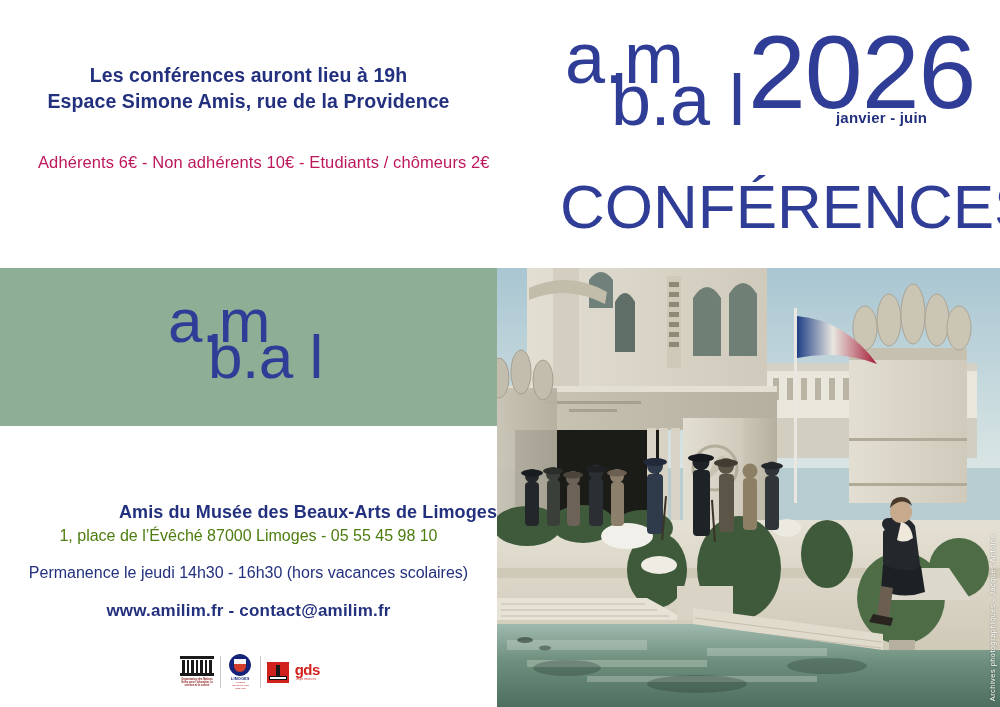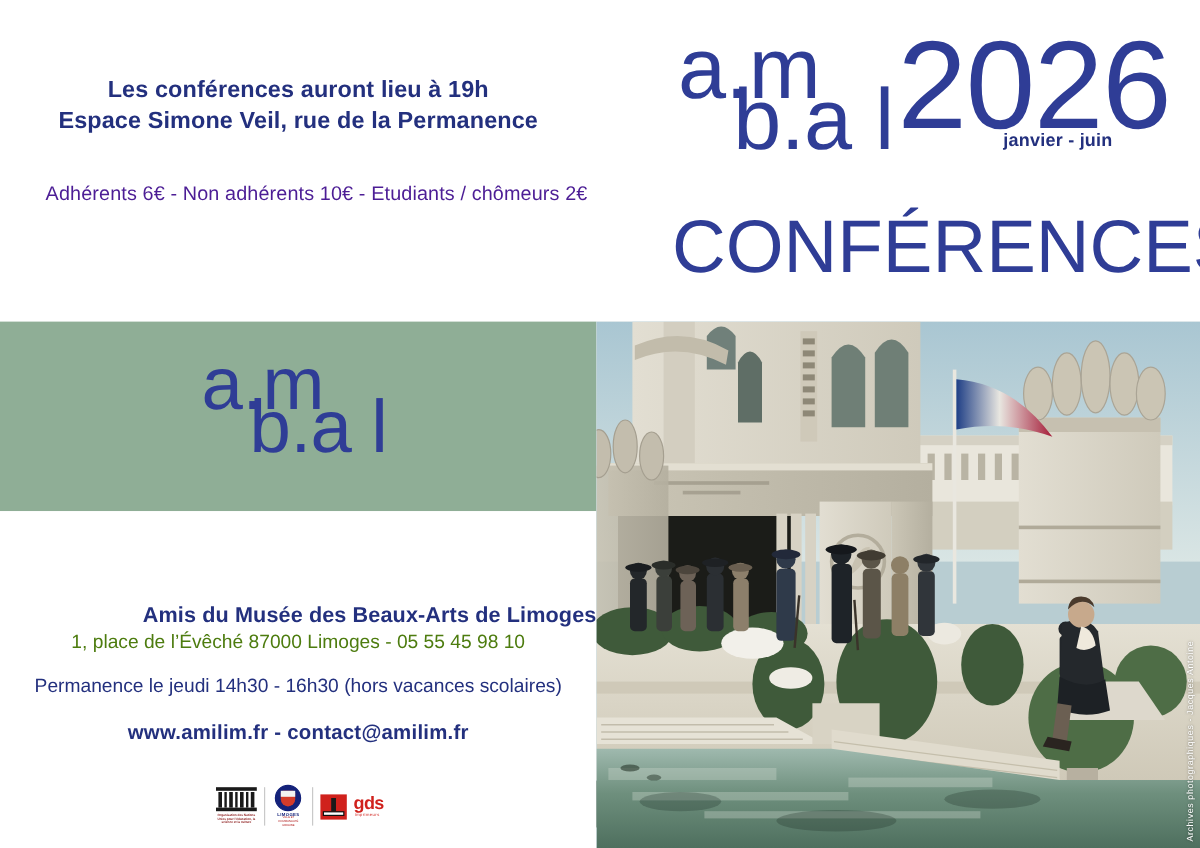--- a/index.html
+++ b/index.html
@@ -6,21 +6,21 @@
   html,body{ width:1000px; height:707px; overflow:hidden; background:#ffffff; }
   body{ font-family:"Liberation Sans", sans-serif; color:#2b3a8f; }
 
   .page{ position:relative; width:1000px; height:707px; background:#ffffff; }
 
   
   .top-left{ position:absolute; left:0; top:0; width:497px; height:268px; }
   .conf-lines{ position:absolute; left:0; top:62px; width:497px; text-align:center;
     font-weight:700; font-size:19.5px; line-height:26px; letter-spacing:.1px; color:#23307e; }
   .prices{ position:absolute; left:38px; top:153px; width:459px; text-align:left;
-    font-weight:400; font-size:16.5px; letter-spacing:.1px; color:#4c1d95; }
+    font-weight:400; font-size:16.5px; letter-spacing:.1px; color:#be185d; }
 
   
   .logo{ position:relative; color:#2f3d96; }
   .logo .am, .logo .bal{ position:absolute; white-space:pre; font-weight:400;
     font-family:"Liberation Sans", sans-serif; letter-spacing:-0.5px; }
 
   .logo-top{ position:absolute; left:565px; top:22px; }
   .logo-top .am{ left:0; top:0; font-size:72px; line-height:72px; }
   .logo-top .bal{ left:46px; top:42px; font-size:72px; line-height:72px; }
 
@@ -100,21 +100,21 @@
     white-space:nowrap; text-shadow:0 0 2px rgba(0,0,0,.5); }
 </style>
 </head>
 <body>
 
 <div class="page">
 
   <div class="top-left">
     <div class="conf-lines">
       <div>Les conférences auront lieu à 19h</div>
-      <div>Espace Simone Veil, rue de la Permanence</div>
+      <div>Espace Simone Amis, rue de la Providence</div>
     </div>
     <div class="prices">Adhérents 6€  -  Non adhérents 10€  -  Etudiants / chômeurs 2€</div>
   </div>
 
   <div class="logo logo-top">
     <span class="am">a.m</span>
     <span class="bal">b.a l</span>
   </div>
 
   <div class="year">2026</div>

